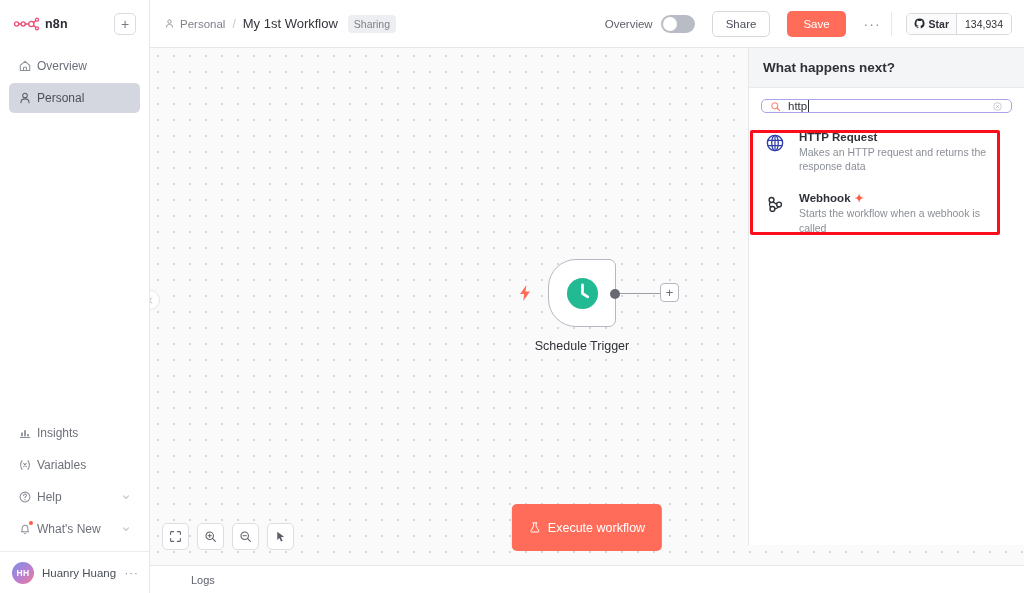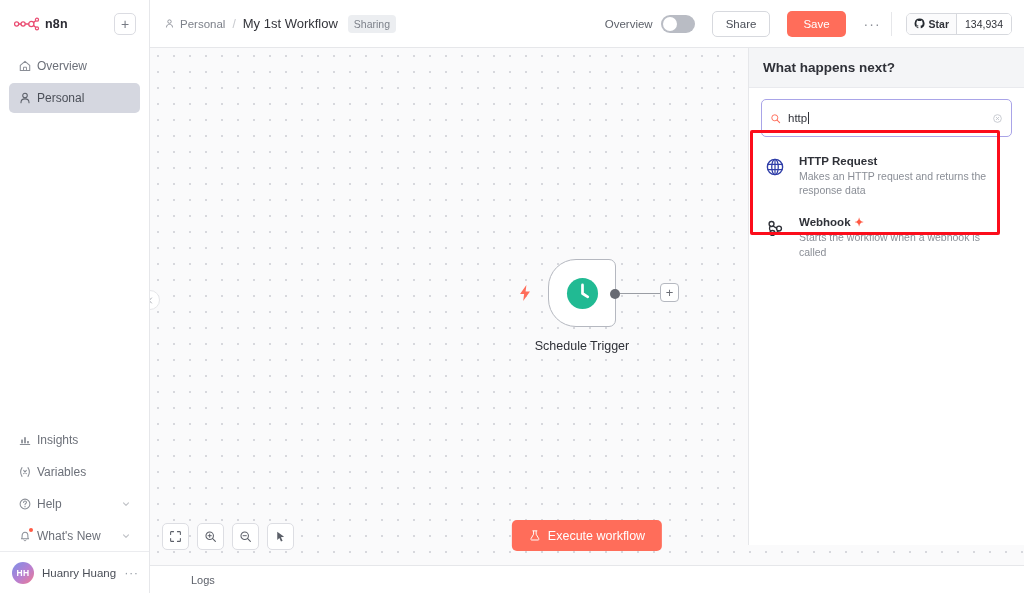--- a/index.html
+++ b/index.html
@@ -53,20 +53,21 @@
   .sb-item .ic { width: 14px; height: 14px; flex: 0 0 14px; display:block; }
   .sb-spacer { flex: 1 1 auto; }
   .sb-bottom { padding: 0 9px 0 9px; display: flex; flex-direction: column; gap: 2px; }
   .sb-item .chev { margin-left: auto; width: 10px; height: 10px; opacity: .55; }
   .bell-wrap { position: relative; width:14px; height:14px; }
   .bell-dot {
     position: absolute; top: -1px; right: -1px;
     width: 4px; height: 4px; border-radius: 50%; background: #ff5a44;
   }
   .sb-user {
+    margin-top: 7px;
     border-top: 1px solid #ebecef;
     height: 42px; display: flex; align-items: center; gap: 8px;
     padding: 0 11px 0 12px; cursor: pointer;
   }
   .avatar {
     width: 22px; height: 22px; border-radius: 50%; flex: 0 0 22px;
     background: linear-gradient(135deg,#7b8fe8 0%,#b97fd0 55%,#f07a8e 100%);
     color: #fff; font-size: 8.5px; font-weight: 700;
     display: flex; align-items: center; justify-content: center;
     letter-spacing: .3px;
@@ -211,21 +212,21 @@
     display: flex; align-items: center; gap: 8px; z-index: 3;
   }
   .zb-btn {
     width: 27px; height: 27px; border: 1px solid #dddee3; border-radius: 5px;
     background: #fff; display: flex; align-items: center; justify-content: center;
     cursor: pointer;
   }
   .exec-btn {
     position: absolute; left: 50%; transform: translateX(-50%); bottom: 14px;
     z-index: 3;
-    height: 31px; padding: 0 17px; border: none; border-radius: 5px;
+    height: 47px; padding: 0 17px; border: none; border-radius: 5px;
     background: #ff6d5a; color: #fff; font-size: 12.5px; cursor: pointer;
     display: flex; align-items: center; gap: 7px;
   }
   .logs-bar {
     height: 28px; background: #fff; border-top: 1px solid #e6e7ea;
     display: flex; align-items: center; padding: 0 14px; flex: 0 0 28px;
   }
   .logs-label { font-size: 11px; color: #5d616a; cursor: pointer; margin-left: 27px; }
 
   
@@ -237,21 +238,21 @@
   }
   .panel-head {
     height: 40px; background: #f4f5f7; border-bottom: 1px solid #e9eaee;
     display: flex; align-items: center; padding: 0 14px; flex: 0 0 40px;
   }
   .panel-title { font-size: 13.5px; font-weight: 700; color: #2f3138; }
   .panel-body { position: relative; flex: 1 1 auto; }
   .search-row { padding: 11px 12px 9px 12px; }
   .search-box {
     display: flex; align-items: center; gap: 7px;
-    height: 38px; border: 1px solid #a9a4e8; border-radius: 5px;
+    height: 14px; border: 1px solid #a9a4e8; border-radius: 5px;
     background: #fff; padding: 0 8px;
   }
   .search-val {
     font-size: 11.5px; color: #31333a; flex: 1 1 auto;
     display: flex; align-items: center;
   }
   .caret {
     display: inline-block; width: 1px; height: 12px;
     background: #31333a; margin-left: 1px;
     animation: blink 1.05s steps(1,end) infinite;

